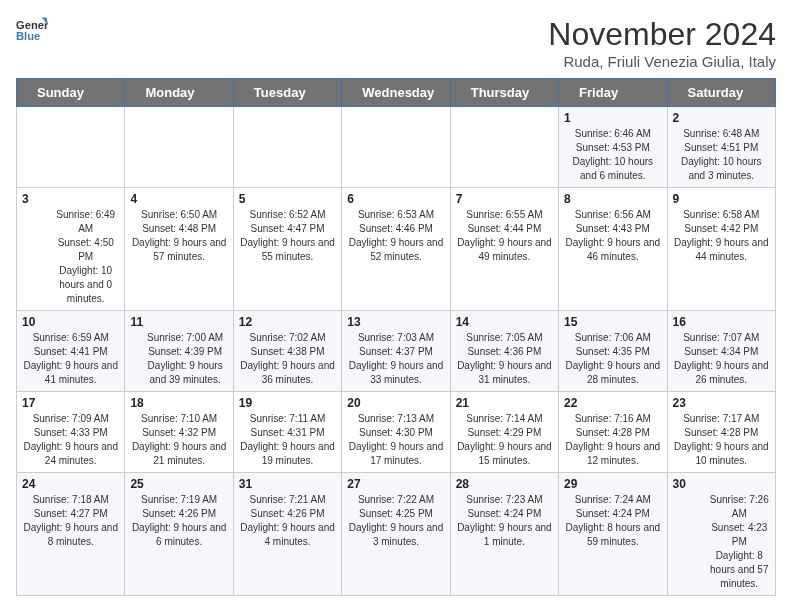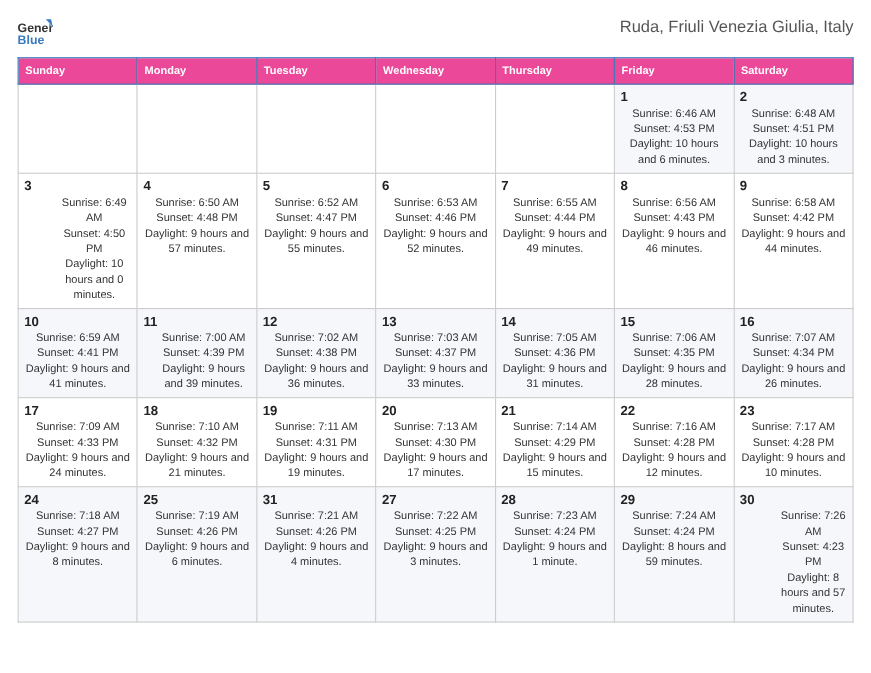--- a/index.html
+++ b/index.html
@@ -36,25 +36,25 @@
     .subtitle {
       font-size: 15px;
       color: #555;
     }
     table {
       width: 100%;
       border-collapse: collapse;
       table-layout: fixed;
     }
     thead tr th {
-      background-color: #ec4899;
+      background-color: #737373;
       color: #fff;
       text-align: left;
-      padding: 6px 6px;
-      font-size: 10px;
+      padding: 6px 20px;
+      font-size: 13px;
       font-weight: bold;
       border: 1px solid #3a76b8;
     }
     tbody tr td {
       border: 1px solid #ccc;
       vertical-align: top;
       padding: 4px 5px;
       font-size: 10.5px;
       color: #333;
       background: #fff;
@@ -89,20 +89,21 @@
 <div class="header-section">
   <div class="logo">
     <svg class="logo-icon" viewBox="0 0 40 35">
       <text x="0" y="16" font-size="14" font-weight="bold" fill="#333">General</text>
       <text x="0" y="30" font-size="14" font-weight="bold" fill="#3a7abf">Blue</text>
       <polygon points="32,2 40,10 38,2" fill="#3a7abf"></polygon>
       <polygon points="36,6 40,10 36,10" fill="#5a9fd4"></polygon>
     </svg>
   </div>
   <div class="title-section">
+    <div class="main-title">November 2024</div>
     <div class="subtitle">Ruda, Friuli Venezia Giulia, Italy</div>
   </div>
 </div>
 
 <table>
   <thead>
     <tr>
     <th>Sunday</th>
         <th>Monday</th>
         <th>Tuesday</th>

